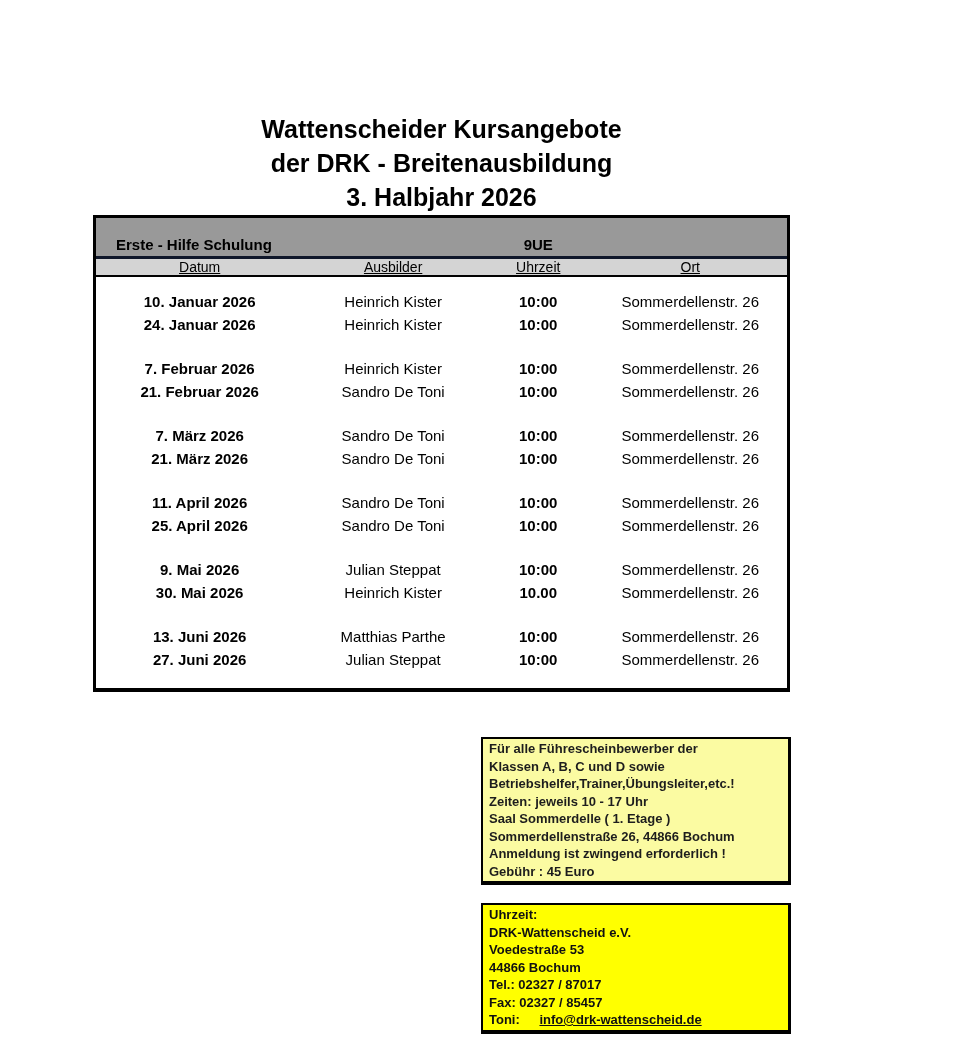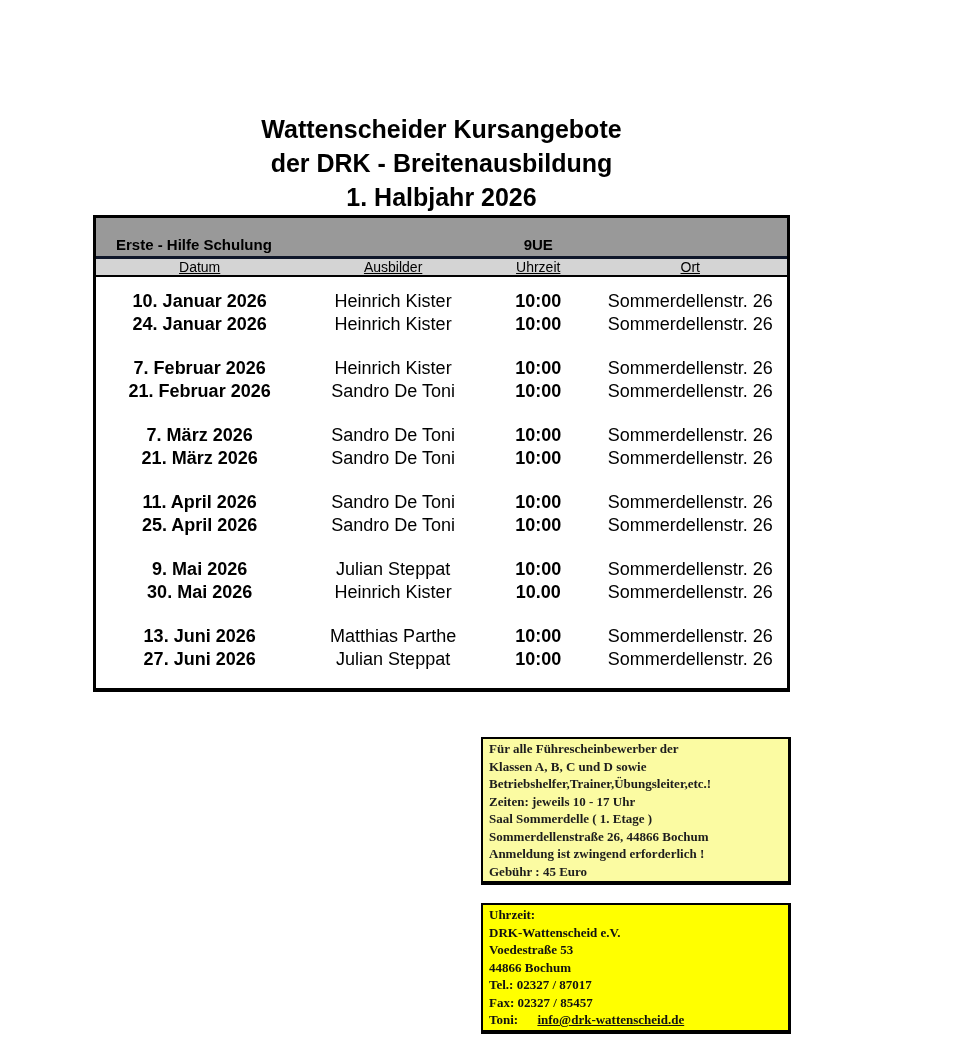--- a/index.html
+++ b/index.html
@@ -62,21 +62,21 @@
     height: 19px;
     border-bottom: 2px solid #000;
     text-align: center;
     font-size: 14px;
     vertical-align: middle;
   }
   tr.col-head td span { text-decoration: underline; margin-top: 28px; }
 
   tr.data-row td {
     height: 23px;
-    font-size: 18px;
+    font-size: 15px;
     text-align: center;
     vertical-align: middle;
   }
   tr.data-row td.c-datum  { font-weight: bold; }
   tr.data-row td.c-uhrzeit{ font-weight: bold; }
 
   tr.pad-top td { height: 14px; }
   tr.spacer td  { height: 21px; }
 
   
@@ -85,35 +85,34 @@
     left: 481px;
     width: 310px;
     border: 2px solid #000;
     border-right-width: 3px;
     border-bottom-width: 4px;
     padding: 1px 6px;
     font-size: 13px;
     font-weight: bold;
     line-height: 17.5px;
     white-space: nowrap;
-    font-family: Liberation Serif, serif;
   }
   .info-box    { top: 737px; background: #fbfba2; color: #1d1d1d; }
   .contact-box { top: 903px; background: #ffff00; color: #111; }
   .email-address { text-decoration: underline; margin-left: 16px; }
 </style>
 </head>
 <body>
 
 <div class="page">
 
   <div class="title-block">
     <div>Wattenscheider Kursangebote</div>
     <div>der DRK - Breitenausbildung</div>
-    <div>1. Halbjahr 2026</div>
+    <div>3. Halbjahr 2026</div>
   </div>
 
   <div class="course-table-wrap">
     <table class="course">
       <colgroup>
         <col style="width:30%">
           <col style="width:26%">
           <col style="width:16%">
           <col style="width:28%">
       </colgroup>

